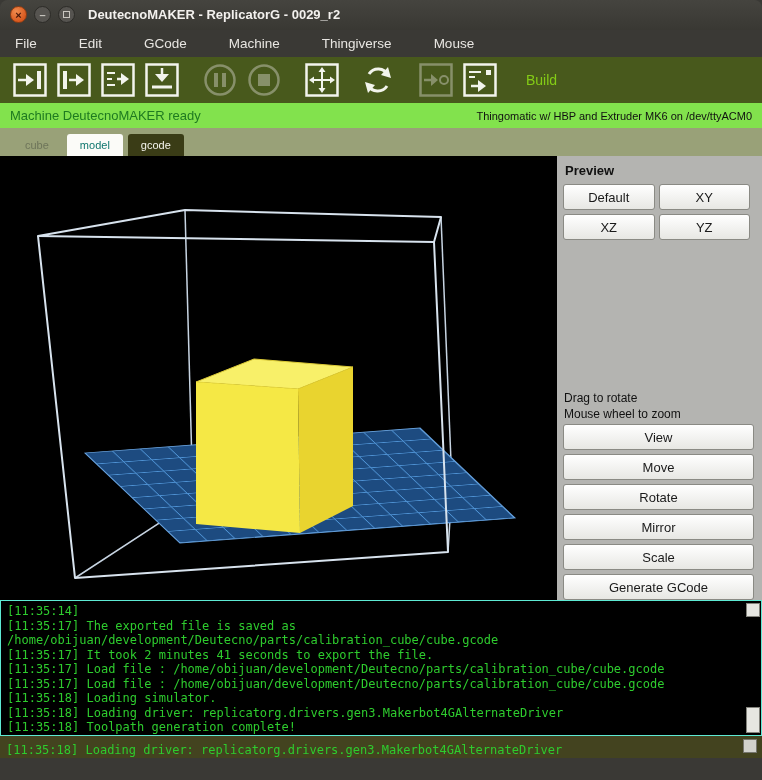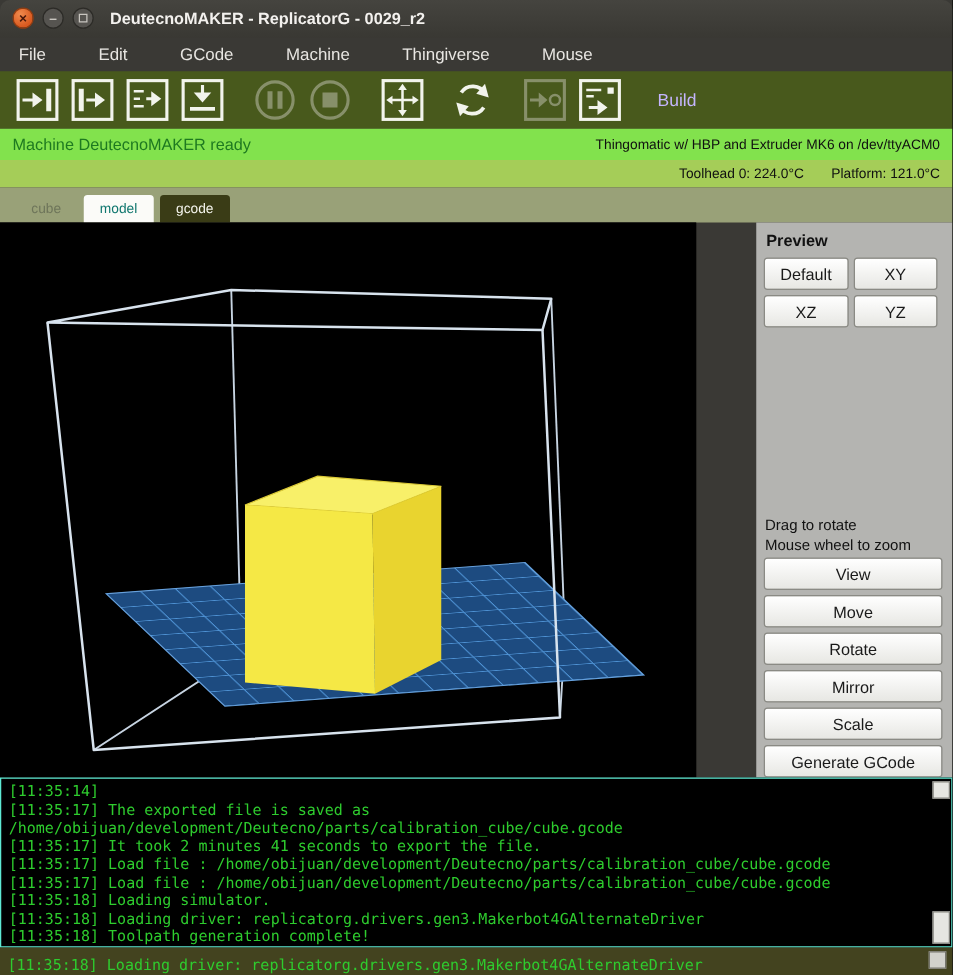--- a/index.html
+++ b/index.html
@@ -17,39 +17,39 @@
 
   
   .menubar { height:27px; background:#3a3935; display:flex; align-items:center; padding-left:6px;gap:24px; }
   .menu-item { color:#e8e6e2; font-size:13.5px; padding:4px 9px; cursor:default; }
 
   
   .toolbar { height:46px; background:#48591c; display:flex; align-items:center; padding-left:12px; }
   .tb-icon { width:36px; height:36px; flex:0 0 36px; margin-right:8px; color:#f2f4ec; }
   .tb-icon.disabled { color:#87906a; }
   .tb-icon svg { display:block; }
-  .build-label { color:#c4b5fd; font-size:14px; margin-left:20px; }
+  .build-label { color:#84cc16; font-size:14px; margin-left:20px; }
 
   
   .status1 { height:25px; background:#82e24d; display:flex; align-items:center; justify-content:space-between; padding:0 10px; }
   .status-ready { color:#1e7a20; font-size:13px; }
   .status-info { color:#101010; font-size:11px; }
   .status2 { height:22px; background:#a5cd58; display:flex; align-items:center; justify-content:flex-end; gap:22px; padding-right:10px; font-size:11px; color:#101010; }
 
   
   .tabbar { height:28px; background:#99a178; display:flex; align-items:flex-end; padding-left:12px; }
   .tab { font-size:11px; padding:5px 13px; margin-right:5px; border-radius:3px 3px 0 0; cursor:default; }
   .tab.inactive { color:#6e755a; }
   .tab.active { background:#fbfbf8; color:#0f766e; }
   .tab.dark { background:#3a3c16; color:#f4f4ec; }
 
   
   .content { height:444px; display:flex; }
   .scene-wrap { width:557px; height:444px; background:#000; }
-  .side-panel { width:244px; background:#b4b4b1; position:relative;margin-left:48px; }
+  .side-panel { width:244px; background:#b4b4b1; position:relative; }
   .panel-title { font-weight:bold; font-size:13px; color:#111; padding:7px 0 6px 8px; }
   .view-grid { display:grid; grid-template-columns:1fr 1fr; gap:4px; padding:0 12px 0 6px; }
   .panel-btn { height:26px; background:linear-gradient(#ffffff,#e7e7e3); border:1px solid #8a8a84; border-radius:3px; display:flex; align-items:center; justify-content:center; color:#1a1a1a; font-size:13px; cursor:default; }
   .hints { position:absolute; top:234px; left:7px; font-size:12px; color:#111; line-height:16px; }
   .tool-col { position:absolute; top:268px; left:6px; right:8px; display:flex; flex-direction:column; gap:4px; }
 
   
   .console { height:136px; background:#000; position:relative; }
   .console-inner { position:absolute; inset:0; border:1px solid #5eead4; padding:3px 6px; font-family:"DejaVu Sans Mono", monospace; font-size:12px; line-height:14.5px; color:#2ecc2e; white-space:pre; overflow:hidden; }
   .console-scroll { position:absolute; top:2px; bottom:2px; right:2px; width:15px; }
@@ -164,24 +164,20 @@
         <path d="M16 18 L24 24 L16 30 Z" fill="currentColor"></path>
         <rect x="24" y="8" width="5" height="5" fill="currentColor"></rect>
       </svg>
     </div>
     <div class="build-label">Build</div>
   </div>
 
   <div class="status1">
     <span class="status-ready">Machine DeutecnoMAKER ready</span>
     <span class="status-info">Thingomatic w/ HBP and Extruder MK6 on /dev/ttyACM0</span>
-  </div>
-  <div class="status2">
-    <span>Toolhead 0: 224.0°C</span>
-    <span>Platform: 121.0°C</span>
   </div>
 
   <div class="tabbar">
     <span class="tab inactive">cube</span>
     <span class="tab active">model</span>
     <span class="tab dark">gcode</span>
   </div>
 
   <div class="content">
     <div class="scene-wrap">

